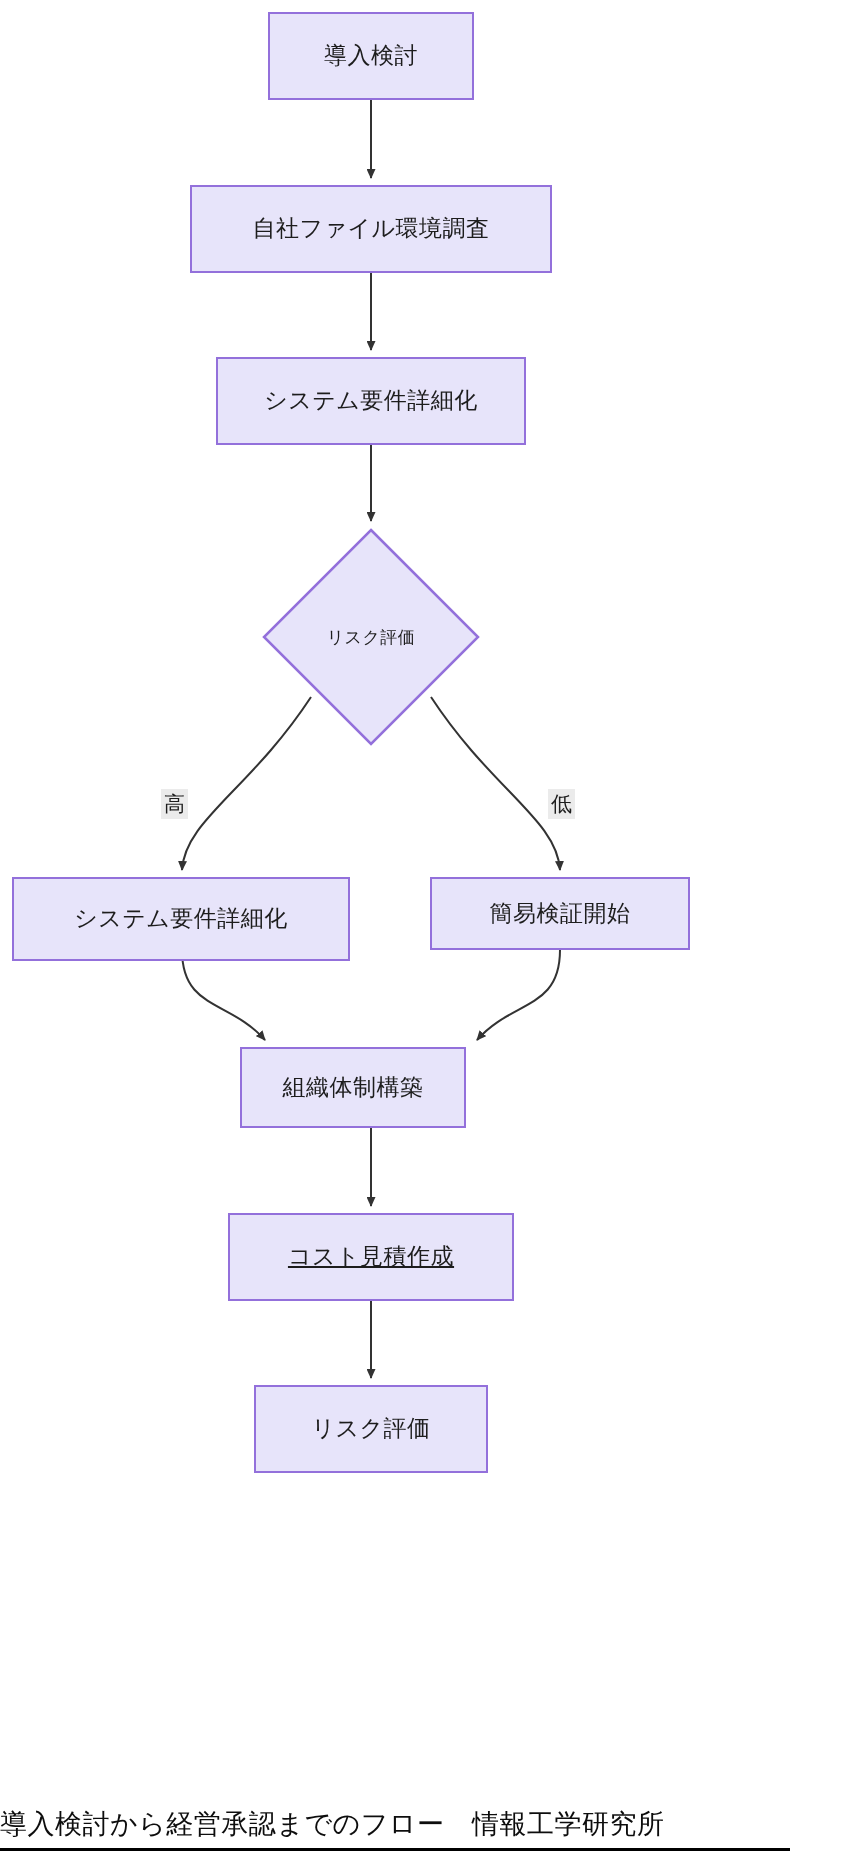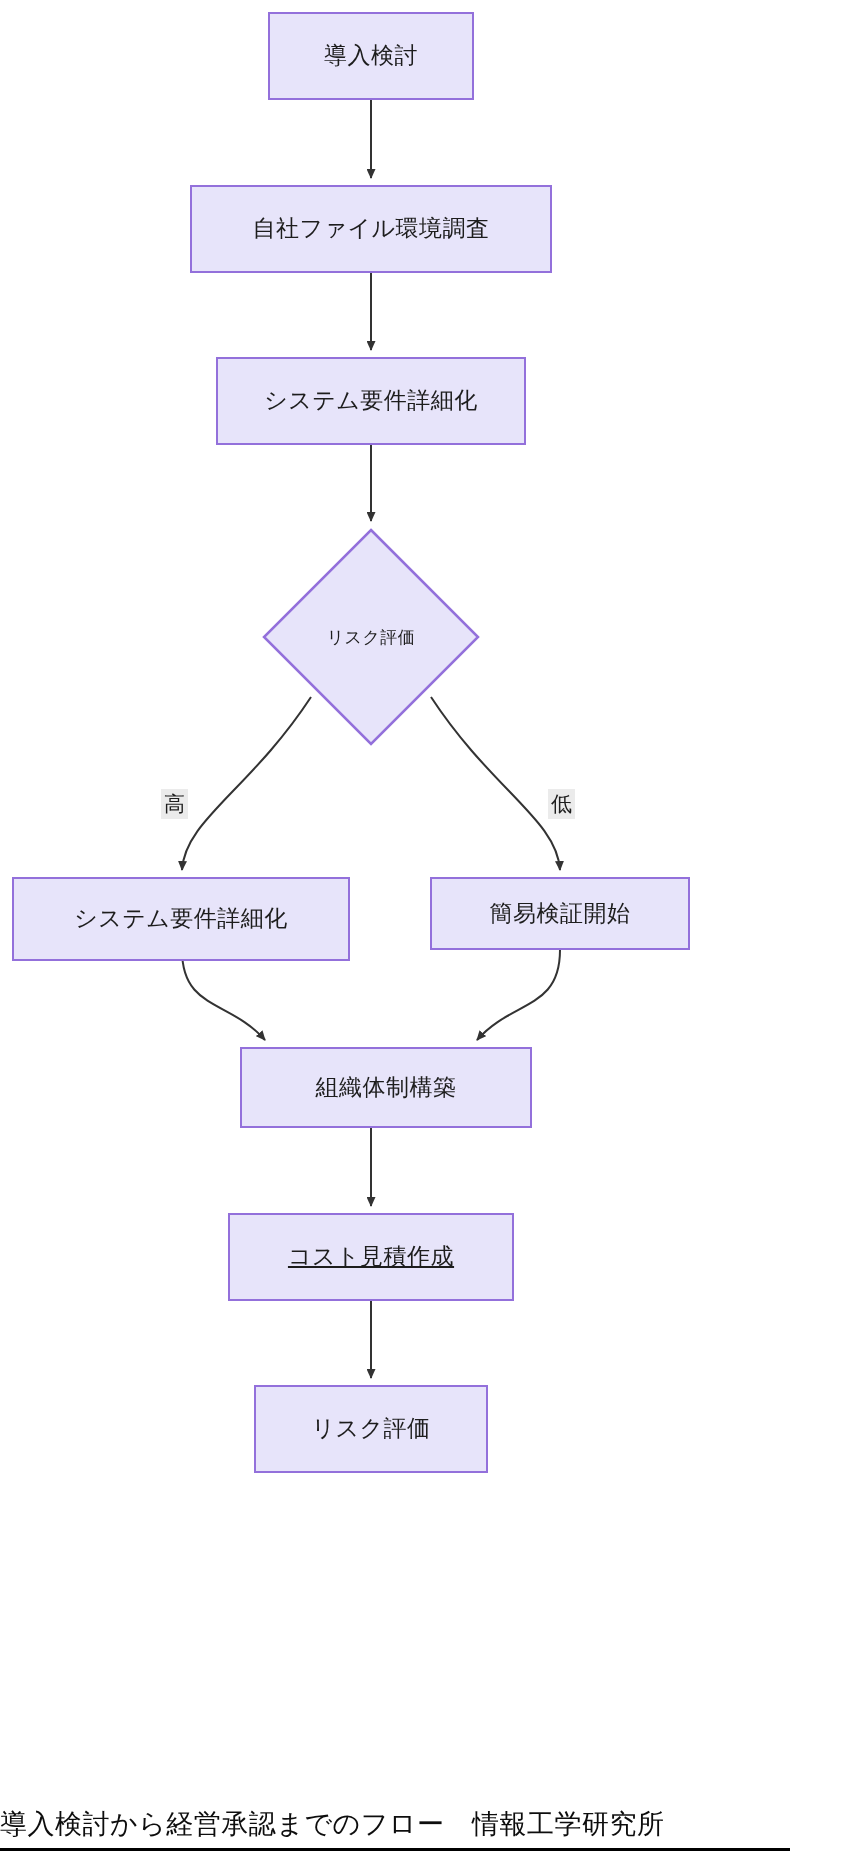--- a/index.html
+++ b/index.html
@@ -160,21 +160,21 @@
   <div class="edge-label" style="left:548px; top:789px;">低</div>
 
   <div class="node" style="left:12px; top:877px; width:338px; height:84px;">
     <span class="node-label">システム要件詳細化</span>
   </div>
 
   <div class="node" style="left:430px; top:877px; width:260px; height:73px;">
     <span class="node-label">簡易検証開始</span>
   </div>
 
-  <div class="node" style="left:240px; top:1047px; width:292px; height:81px;">
+  <div class="node" style="left:240px; top:1047px; width:226px; height:81px;">
     <span class="node-label">組織体制構築</span>
   </div>
 
   <div class="node" style="left:228px; top:1213px; width:286px; height:88px;text-decoration:underline;">
     <span class="node-label">コスト見積作成</span>
   </div>
 
   <div class="node" style="left:254px; top:1385px; width:234px; height:88px;">
     <span class="node-label">リスク評価</span>
   </div>

